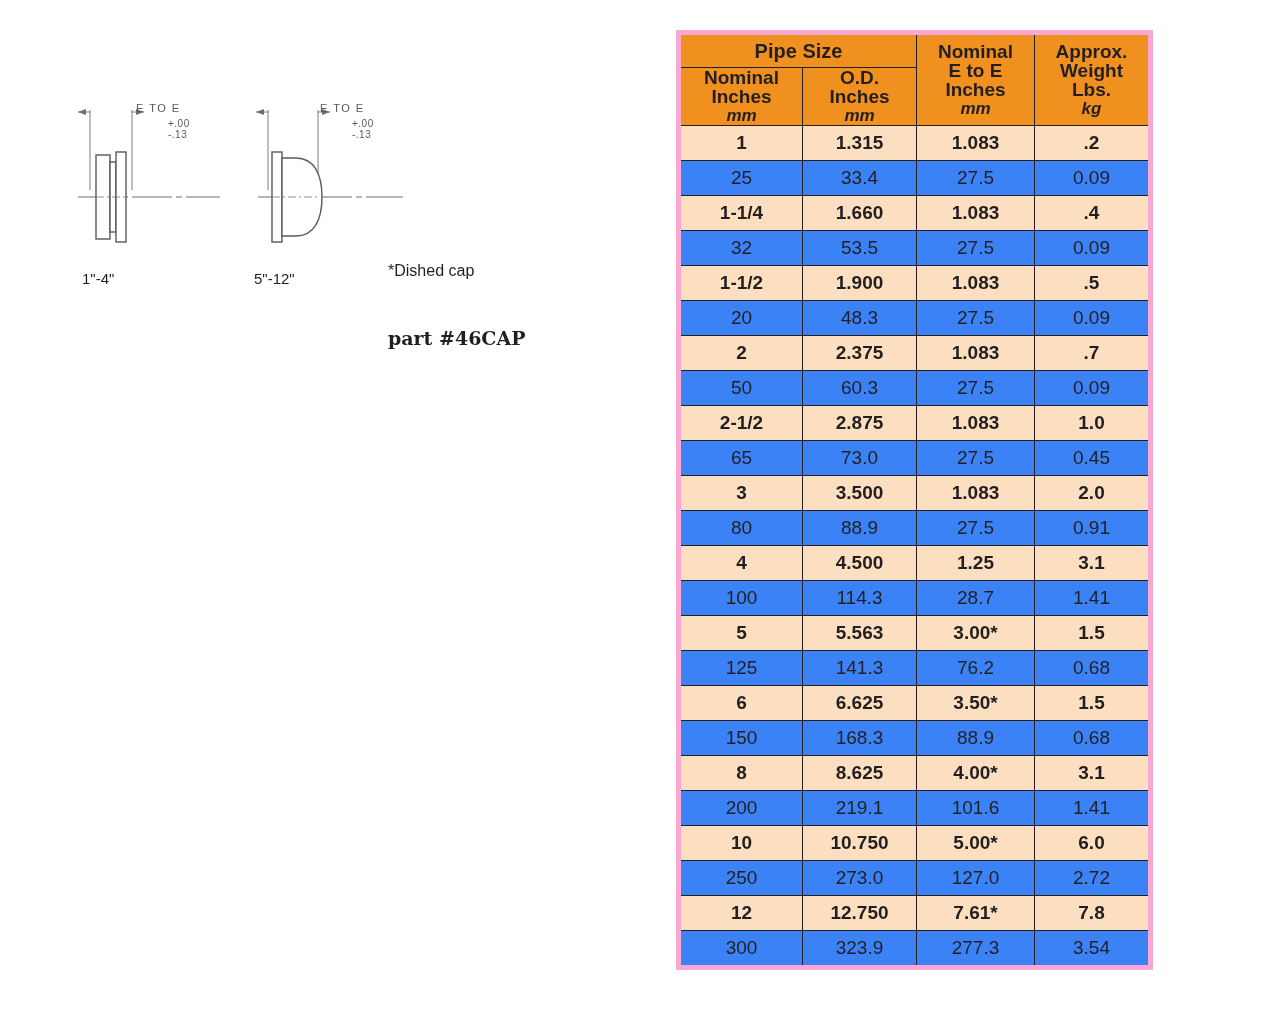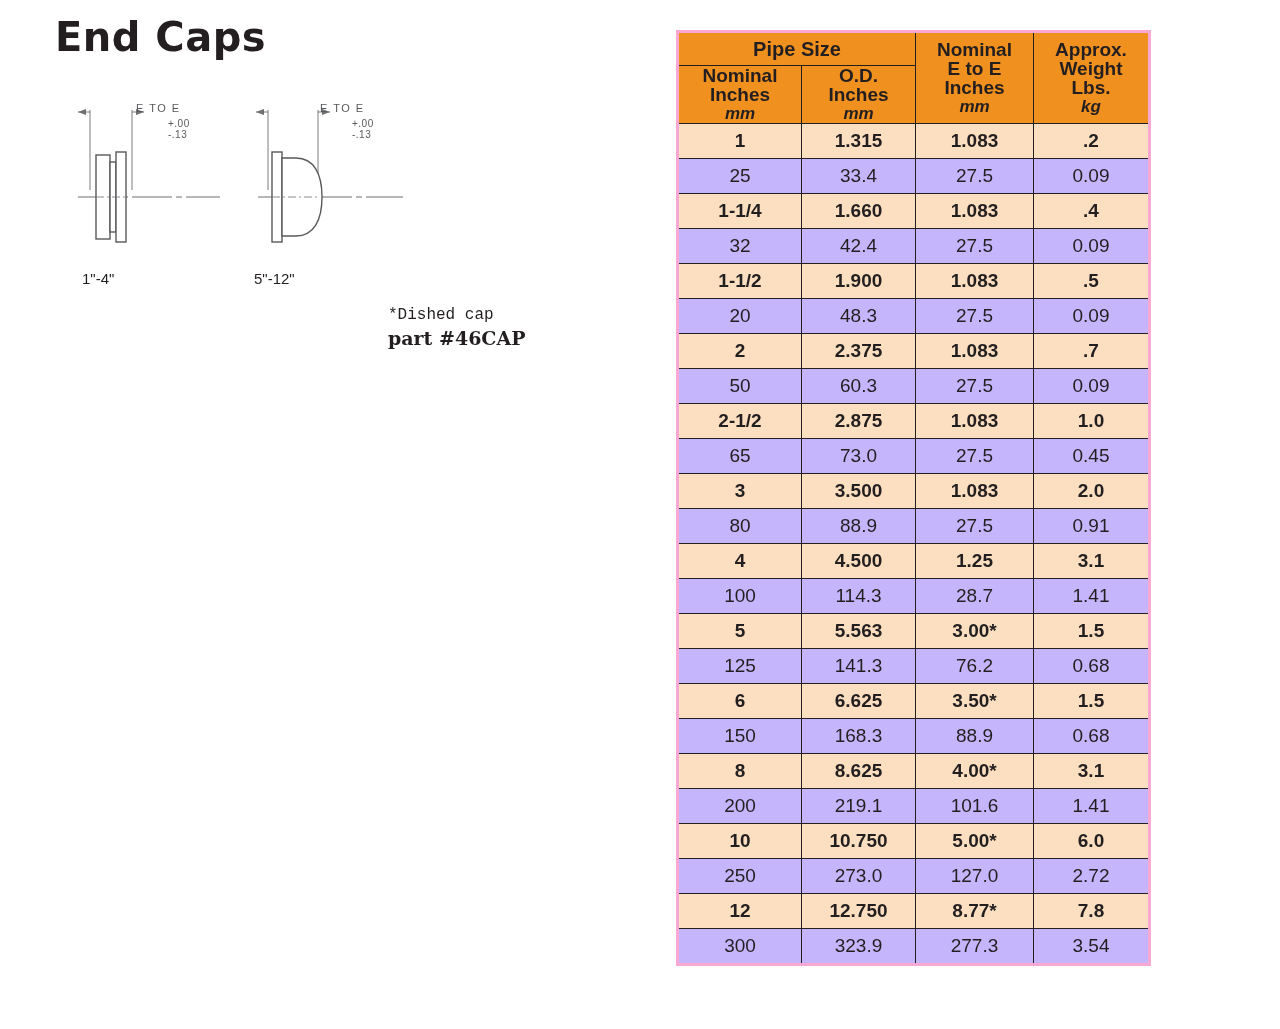--- a/index.html
+++ b/index.html
@@ -66,22 +66,21 @@
     color: #231f20;
     white-space: nowrap;
   }
 
   .cap-note {
     position: absolute;
     left: 388px;
     top: 262px;
     font-size: 16px;
     color: #231f20;
-    font-family: Liberation Mono, monospace;
-    margin-top: 44px;
+    font-family: Liberation Sans, sans-serif;
   }
   .part-note {
     position: absolute;
     left: 388px;
     top: 298px;
     font-size: 19px;
     font-weight: bold;
     font-family: "DejaVu Serif", serif;
     color: #231f20;
     margin-top: 29px;
@@ -91,21 +90,21 @@
   #spec-table-wrap {
     position: absolute;
     left: 676px;
     top: 30px;
     width: 478px;
   }
   table.spec {
     border-collapse: collapse;
     width: 386px;
     table-layout: fixed;
-    border: 3px solid #f9a8d4;
+    border: 5px solid #f9a8d4;
   }
   table.spec td, table.spec th {
     border: 1px solid #231f20;
     text-align: center;
     font-size: 19px;
     padding: 0;
     height: 34px;
     color: #231f20;
     font-family: "Liberation Sans", sans-serif;
   }
@@ -123,34 +122,33 @@
     display: block;
     font-style: italic;
     font-weight: bold;
     font-size: 17px;
   }
   tbody tr.inch td {
     background: #fbdfc0;
     font-weight: bold;
   }
   tbody tr.mm td {
-    background: #c4b5fd;
+    background: #3b82f6;
     font-weight: normal;
   }
   col.c1 { width: 124px; }
   col.c2 { width: 114px; }
   col.c3 { width: 118px; }
   col.c4 { width: 116px; }
 </style>
 </head>
 <body>
 
 <div id="left-panel">
 
-  <div id="page-title">End Caps</div>
 
   <div class="drawing" id="drawing-small">
     <svg width="190" height="210" viewBox="0 0 190 210">
 
       <line x1="18" y1="107" x2="160" y2="107" stroke="#6d6e71" stroke-width="1" stroke-dasharray="40,4,6,4"></line>
 
       <line x1="30" y1="20" x2="30" y2="100" stroke="#6d6e71" stroke-width="0.9"></line>
       <line x1="72" y1="20" x2="72" y2="100" stroke="#6d6e71" stroke-width="0.9"></line>
 
       <line x1="18" y1="22" x2="30" y2="22" stroke="#6d6e71" stroke-width="0.9"></line>
@@ -247,21 +245,21 @@
           <td>0.09</td>
         </tr>
         <tr class="inch">
           <td>1-1/4</td>
           <td>1.660</td>
           <td>1.083</td>
           <td>.4</td>
         </tr>
         <tr class="mm">
           <td>32</td>
-          <td>42.4</td>
+          <td>53.5</td>
           <td>27.5</td>
           <td>0.09</td>
         </tr>
         <tr class="inch">
           <td>1-1/2</td>
           <td>1.900</td>
           <td>1.083</td>
           <td>.5</td>
         </tr>
         <tr class="mm">
@@ -362,21 +360,21 @@
         </tr>
         <tr class="mm">
           <td>250</td>
           <td>273.0</td>
           <td>127.0</td>
           <td>2.72</td>
         </tr>
         <tr class="inch">
           <td>12</td>
           <td>12.750</td>
-          <td>8.77*</td>
+          <td>7.61*</td>
           <td>7.8</td>
         </tr>
         <tr class="mm">
           <td>300</td>
           <td>323.9</td>
           <td>277.3</td>
           <td>3.54</td>
         </tr>
       </tbody>
   </table>

